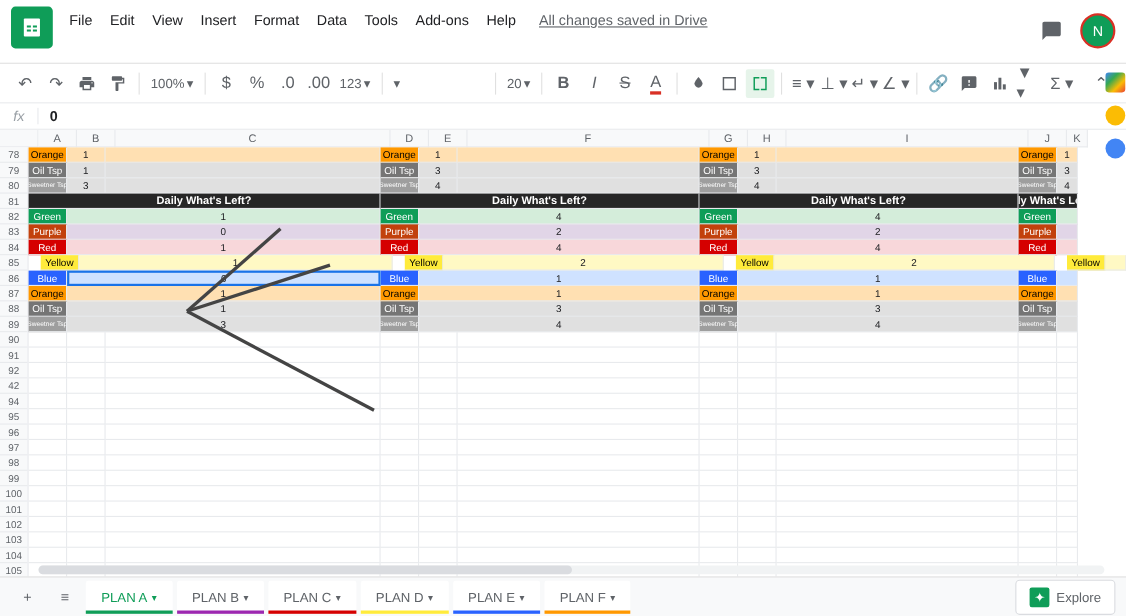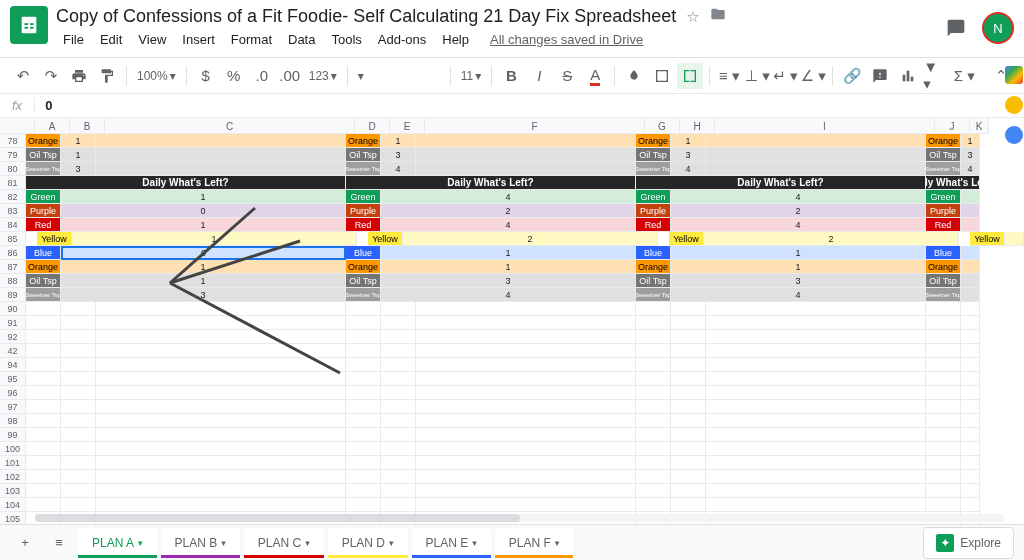--- a/index.html
+++ b/index.html
@@ -86,29 +86,20 @@
   <div class="logo">
     <svg viewBox="0 0 24 24" fill="#fff">
         <rect x="4" y="3" width="16" height="18" rx="1" fill="#fff"></rect>
         <rect x="7" y="10" width="4" height="2" fill="#0f9d58"></rect>
         <rect x="13" y="10" width="4" height="2" fill="#0f9d58"></rect>
         <rect x="7" y="14" width="4" height="2" fill="#0f9d58"></rect>
         <rect x="13" y="14" width="4" height="2" fill="#0f9d58"></rect>
       </svg>
   </div>
   <div class="title-area">
-    <div class="doc-title">
-      <span>Copy of Confessions of a Fit Foodie- Self Calculating 21 Day Fix Spreadsheet</span>
-      <span class="star">☆</span>
-      <span class="folder">
-        <svg width="16" height="16" viewBox="0 0 24 24" fill="#80868b">
-            <path d="M10 4H4c-1.1 0-2 .9-2 2v12c0 1.1.9 2 2 2h16c1.1 0 2-.9 2-2V8c0-1.1-.9-2-2-2h-8l-2-2z"></path>
-          </svg>
-      </span>
-    </div>
     <div class="menus" id="menus">
         <span class="menu-item">File</span>
         <span class="menu-item">Edit</span>
         <span class="menu-item">View</span>
         <span class="menu-item">Insert</span>
         <span class="menu-item">Format</span>
         <span class="menu-item">Data</span>
         <span class="menu-item">Tools</span>
         <span class="menu-item">Add-ons</span>
         <span class="menu-item">Help</span>
@@ -142,21 +133,21 @@
   <div class="tb-dropdown"><span>100%</span> ▾</div>
   <div class="tb-sep"></div>
   <div class="tb-btn">$</div>
   <div class="tb-btn">%</div>
   <div class="tb-btn">.0</div>
   <div class="tb-btn">.00</div>
   <div class="tb-dropdown"><span>123</span> ▾</div>
   <div class="tb-sep"></div>
   <div class="tb-dropdown" style="width:90px"> ▾</div>
   <div class="tb-sep"></div>
-  <div class="tb-dropdown"><span>11</span> ▾</div>
+  <div class="tb-dropdown"><span>20</span> ▾</div>
   <div class="tb-sep"></div>
   <div class="tb-btn">
       <b>B</b>
     </div>
   <div class="tb-btn">
       <i>I</i>
     </div>
   <div class="tb-btn">
       <s>S</s>
     </div>

